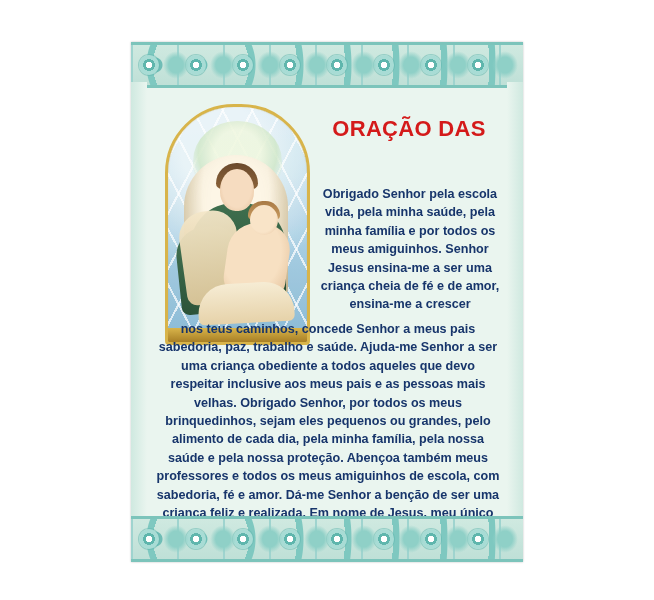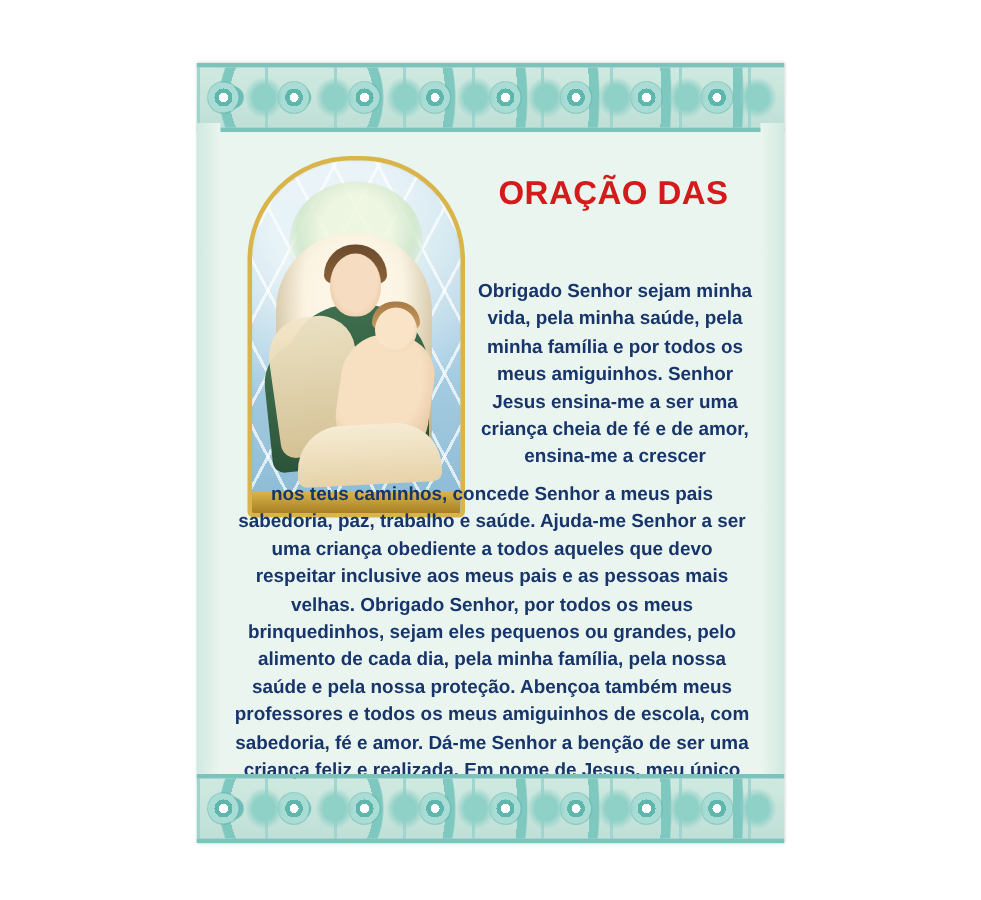--- a/index.html
+++ b/index.html
@@ -269,21 +269,21 @@
       <div class="fig" id="child-hair"></div>
       <div class="fig" id="child-head"></div>
       <div class="fig" id="drape"></div>
       <div id="art-base"></div>
     </div>
 
     <div id="title">
       <div>ORAÇÃO DAS</div>
     </div>
 
-    <div id="body-right">Obrigado Senhor sejam minha vida, pela minha saúde, pela minha família e por todos os meus amiguinhos. Senhor Jesus ensina-me a ser uma criança cheia de fé e de amor, ensina-me a crescer</div>
+    <div id="body-right">Obrigado Senhor pela escola vida, pela minha saúde, pela minha família e por todos os meus amiguinhos. Senhor Jesus ensina-me a ser uma criança cheia de fé e de amor, ensina-me a crescer</div>
 
     <div id="body-full">nos teus caminhos, concede Senhor a meus pais sabedoria, paz, trabalho e saúde. Ajuda-me Senhor a ser uma criança obediente a todos aqueles que devo respeitar inclusive aos meus pais e as pessoas mais velhas. Obrigado Senhor, por todos os meus brinquedinhos, sejam eles pequenos ou grandes, pelo alimento de cada dia, pela minha família, pela nossa saúde e pela nossa proteção. Abençoa também meus professores e todos os meus amiguinhos de escola, com sabedoria, fé e amor. Dá-me Senhor a benção de ser uma criança feliz e realizada. Em nome de Jesus, meu único Senhor e Salvador. Amém.</div>
 
     <div class="band bottom">
       <div class="band-dots">
         <i style="left:8px"></i>
           <i style="left:55px"></i>
           <i style="left:102px"></i>
         <i style="left:149px"></i>
           <i style="left:196px"></i>

